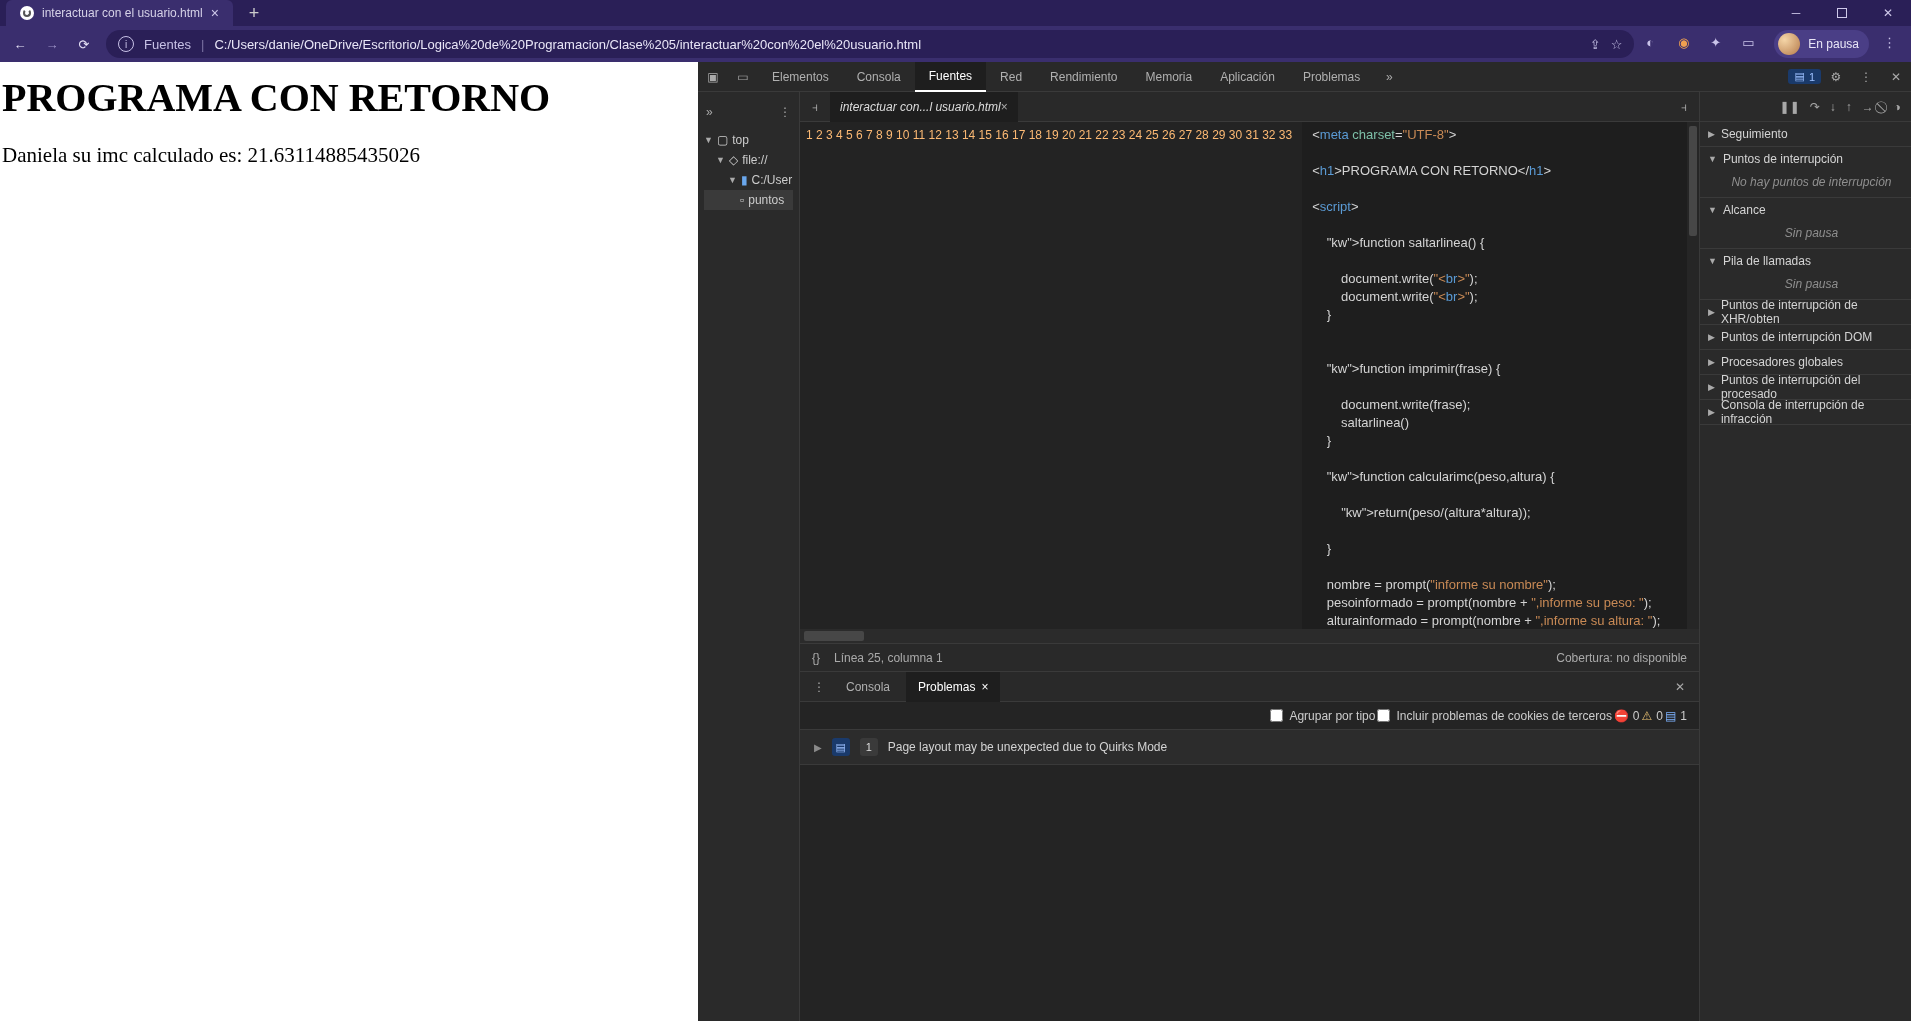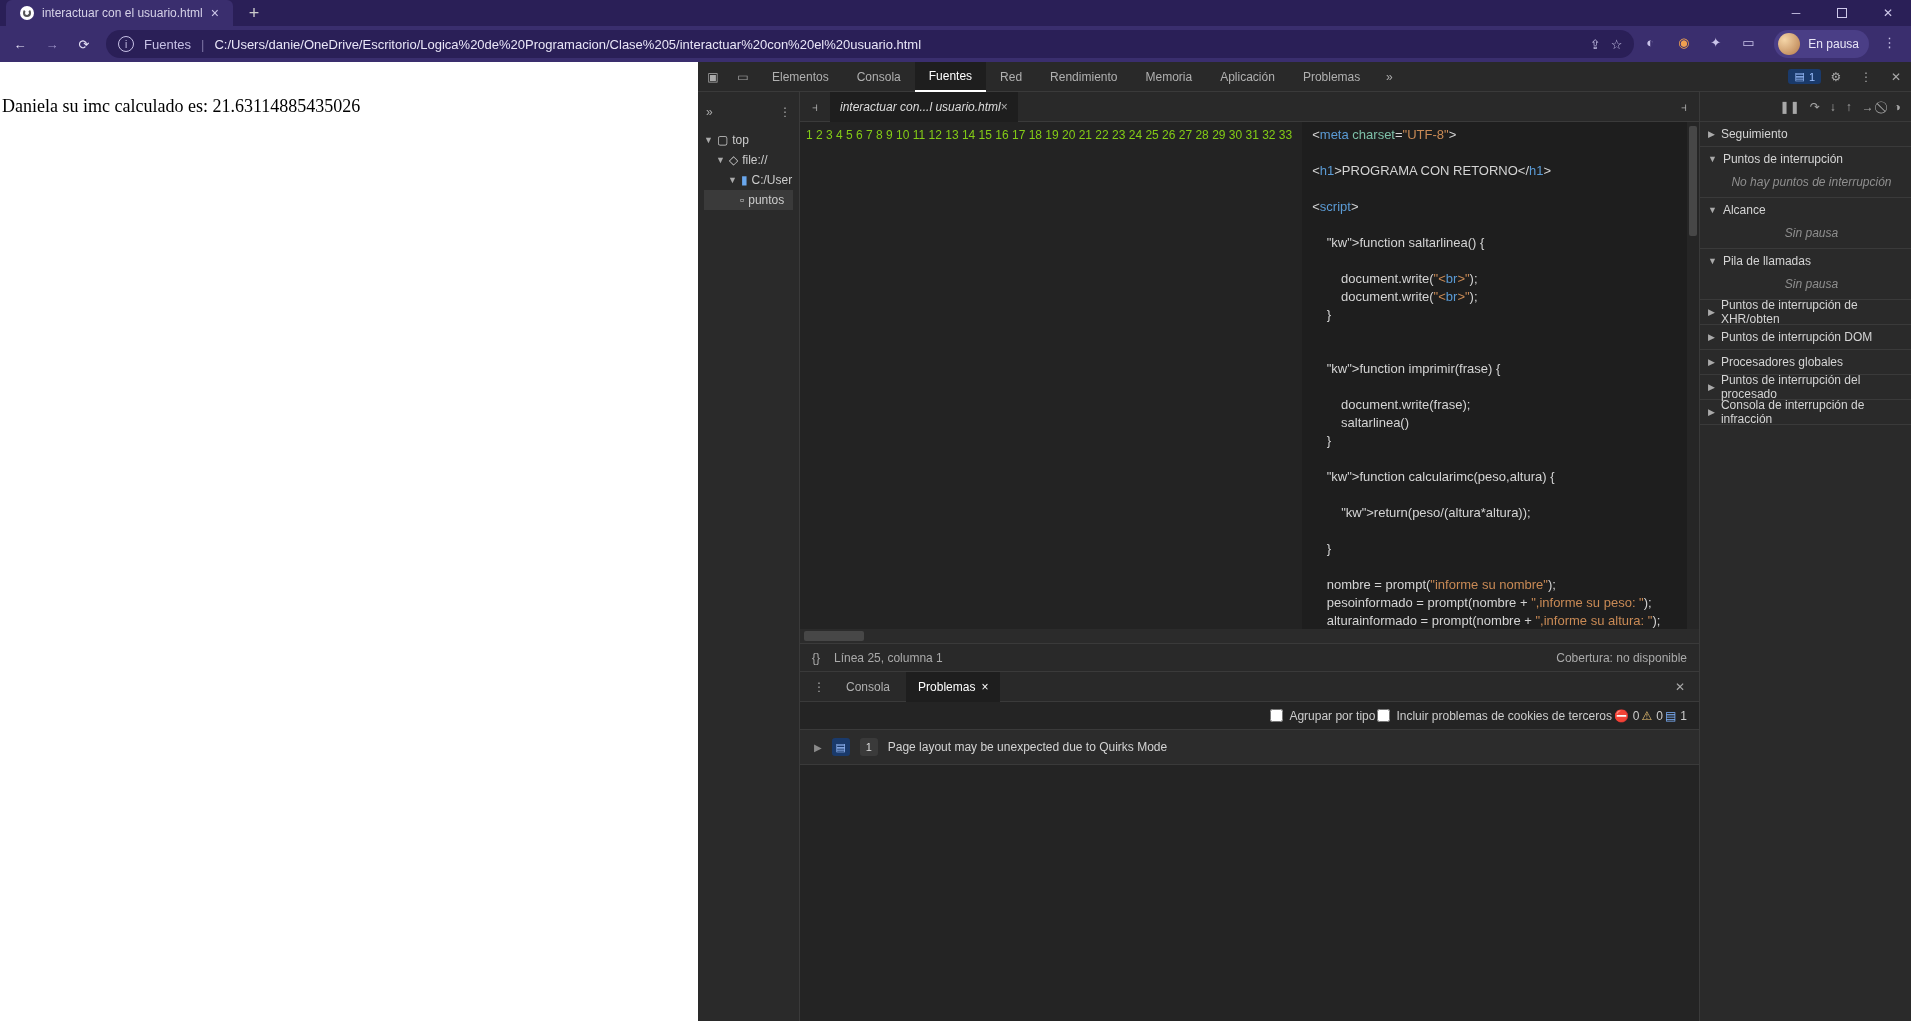--- a/index.html
+++ b/index.html
@@ -28,21 +28,21 @@
 .toolbar .tbicons{display:flex;align-items:center;gap:14px}
 .toolbar .tbicons .ic{width:18px;height:18px;color:#c9c3e9}
 .profile{display:flex;align-items:center;gap:8px;background:#4a3e86;border-radius:14px;padding:3px 10px 3px 4px}
 .profile .avatar{width:22px;height:22px;border-radius:50%;background:radial-gradient(circle at 30% 30%,#f5d6a8,#b57a4a)}
 .profile span{font-size:12px;color:#e9e6f7}
 
 
 .main{display:flex;height:calc(1021px - 62px)}
 .page{width:698px;height:100%;background:#fff;padding:12px 2px;color:#000}
 .page h1{font-family:"Times New Roman",serif;font-size:40px;font-weight:bold;margin-bottom:20px}
-.page p{font-family:"Times New Roman",serif;font-size:18px;margin-top:22px}
+.page p{font-family:"Times New Roman",serif;font-size:21px;margin-top:22px}
 
 .devtools{flex:1;height:100%;background:#242424;color:#cfcfcf;display:flex;flex-direction:column;font-size:12px}
 
 
 .dt-tabs{height:30px;background:#292929;display:flex;align-items:center;border-bottom:1px solid #3a3a3a}
 .dt-tabs .ic{width:30px;height:30px;display:flex;align-items:center;justify-content:center;color:#aaa}
 .dt-tabs .tabitem{padding:0 14px;height:30px;display:flex;align-items:center;color:#b0b0b0;cursor:pointer}
 .dt-tabs .tabitem.active{background:#1e1e1e;color:#fff;border-bottom:2px solid #fff}
 .dt-tabs .spacer{flex:1}
 .dt-tabs .badge{background:#1a3a6b;color:#9dc1ff;font-size:11px;padding:1px 6px;border-radius:3px;display:flex;align-items:center;gap:4px}
@@ -58,21 +58,21 @@
 .dt-filetabs .spacer{flex:1}
 
 .dt-tree{background:#2a2a2a;padding:4px 6px;color:#ccc}
 .dt-tree .row{display:flex;align-items:center;gap:4px;height:20px;font-size:12px}
 .dt-tree .arrow{font-size:9px;color:#aaa}
 .dt-tree .folder{color:#6aa7ec}
 .dt-tree .sel{background:#3a3a3a}
 
 .dt-center{flex:1;display:flex;flex-direction:column;min-width:0}
 .dt-editor{flex:1;display:flex;background:#1e1e1e;font-family:Consolas,Menlo,monospace;font-size:13px;overflow:hidden;position:relative}
-.gutter{background:#232323;color:#84cc16;text-align:left;padding:4px 10px 4px 6px;user-select:none;line-height:18px;font-size:12px}
+.gutter{background:#232323;color:#fdba74;text-align:left;padding:4px 10px 4px 6px;user-select:none;line-height:18px;font-size:12px}
 .code{padding:4px 10px;line-height:18px;white-space:pre;color:#d4d4d4}
 .str{color:#c98a55}
 .tag{color:#5b9bd5}
 .attr{color:#7dc0a8}
 
 .dt-status{height:28px;background:#292929;border-top:1px solid #3a3a3a;display:flex;align-items:center;padding:0 12px;gap:14px;color:#aaa;font-size:12px}
 .dt-status .spacer{flex:1}
 .scrollh{height:14px;background:#2b2b2b;position:relative}
 .scrollh .thumb{position:absolute;left:4px;top:2px;height:10px;width:60px;background:#474747;border-radius:2px}
 .scrollv{position:absolute;right:0;top:0;width:12px;height:100%;background:#262626}
@@ -148,20 +148,21 @@
       <span class="avatar"></span>
       <span>En pausa</span>
     </div>
     <span class="ic">⋮</span>
   </div>
 </div>
 
 <div class="main">
 
   <div class="page">
+    <h1>PROGRAMA CON RETORNO</h1>
     <p>Daniela su imc calculado es: 21.63114885435026</p>
   </div>
 
   <div class="devtools">
 
     <div class="dt-tabs">
       <div class="ic">▣</div>
       <div class="ic">▭</div>
       <div class="tabitem">Elementos</div>
       <div class="tabitem">Consola</div>

